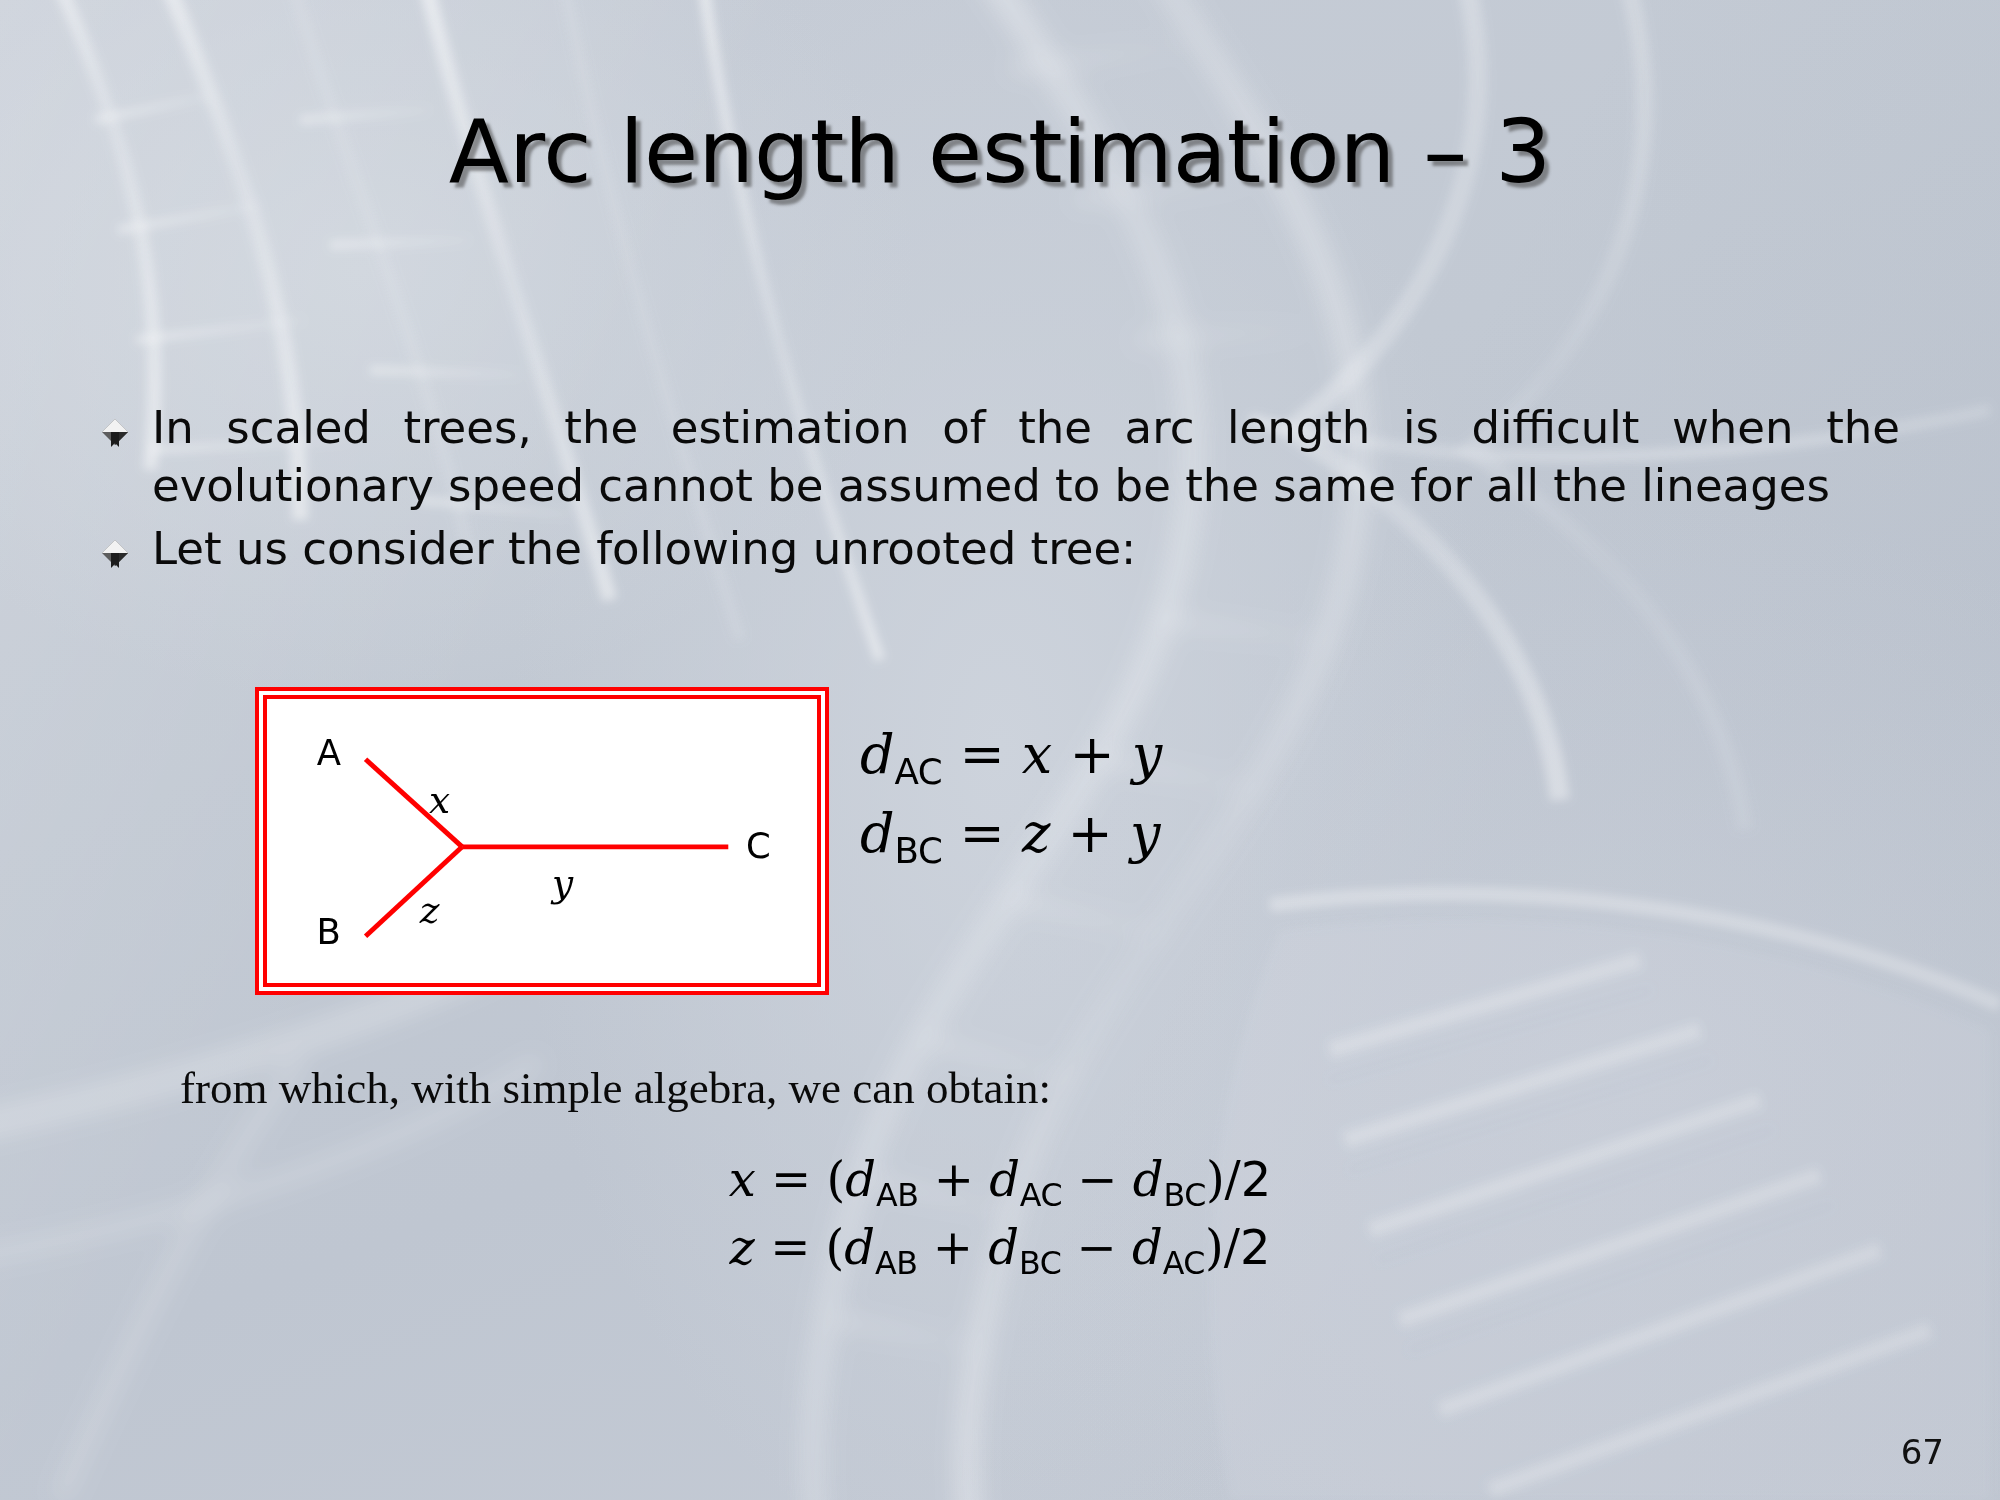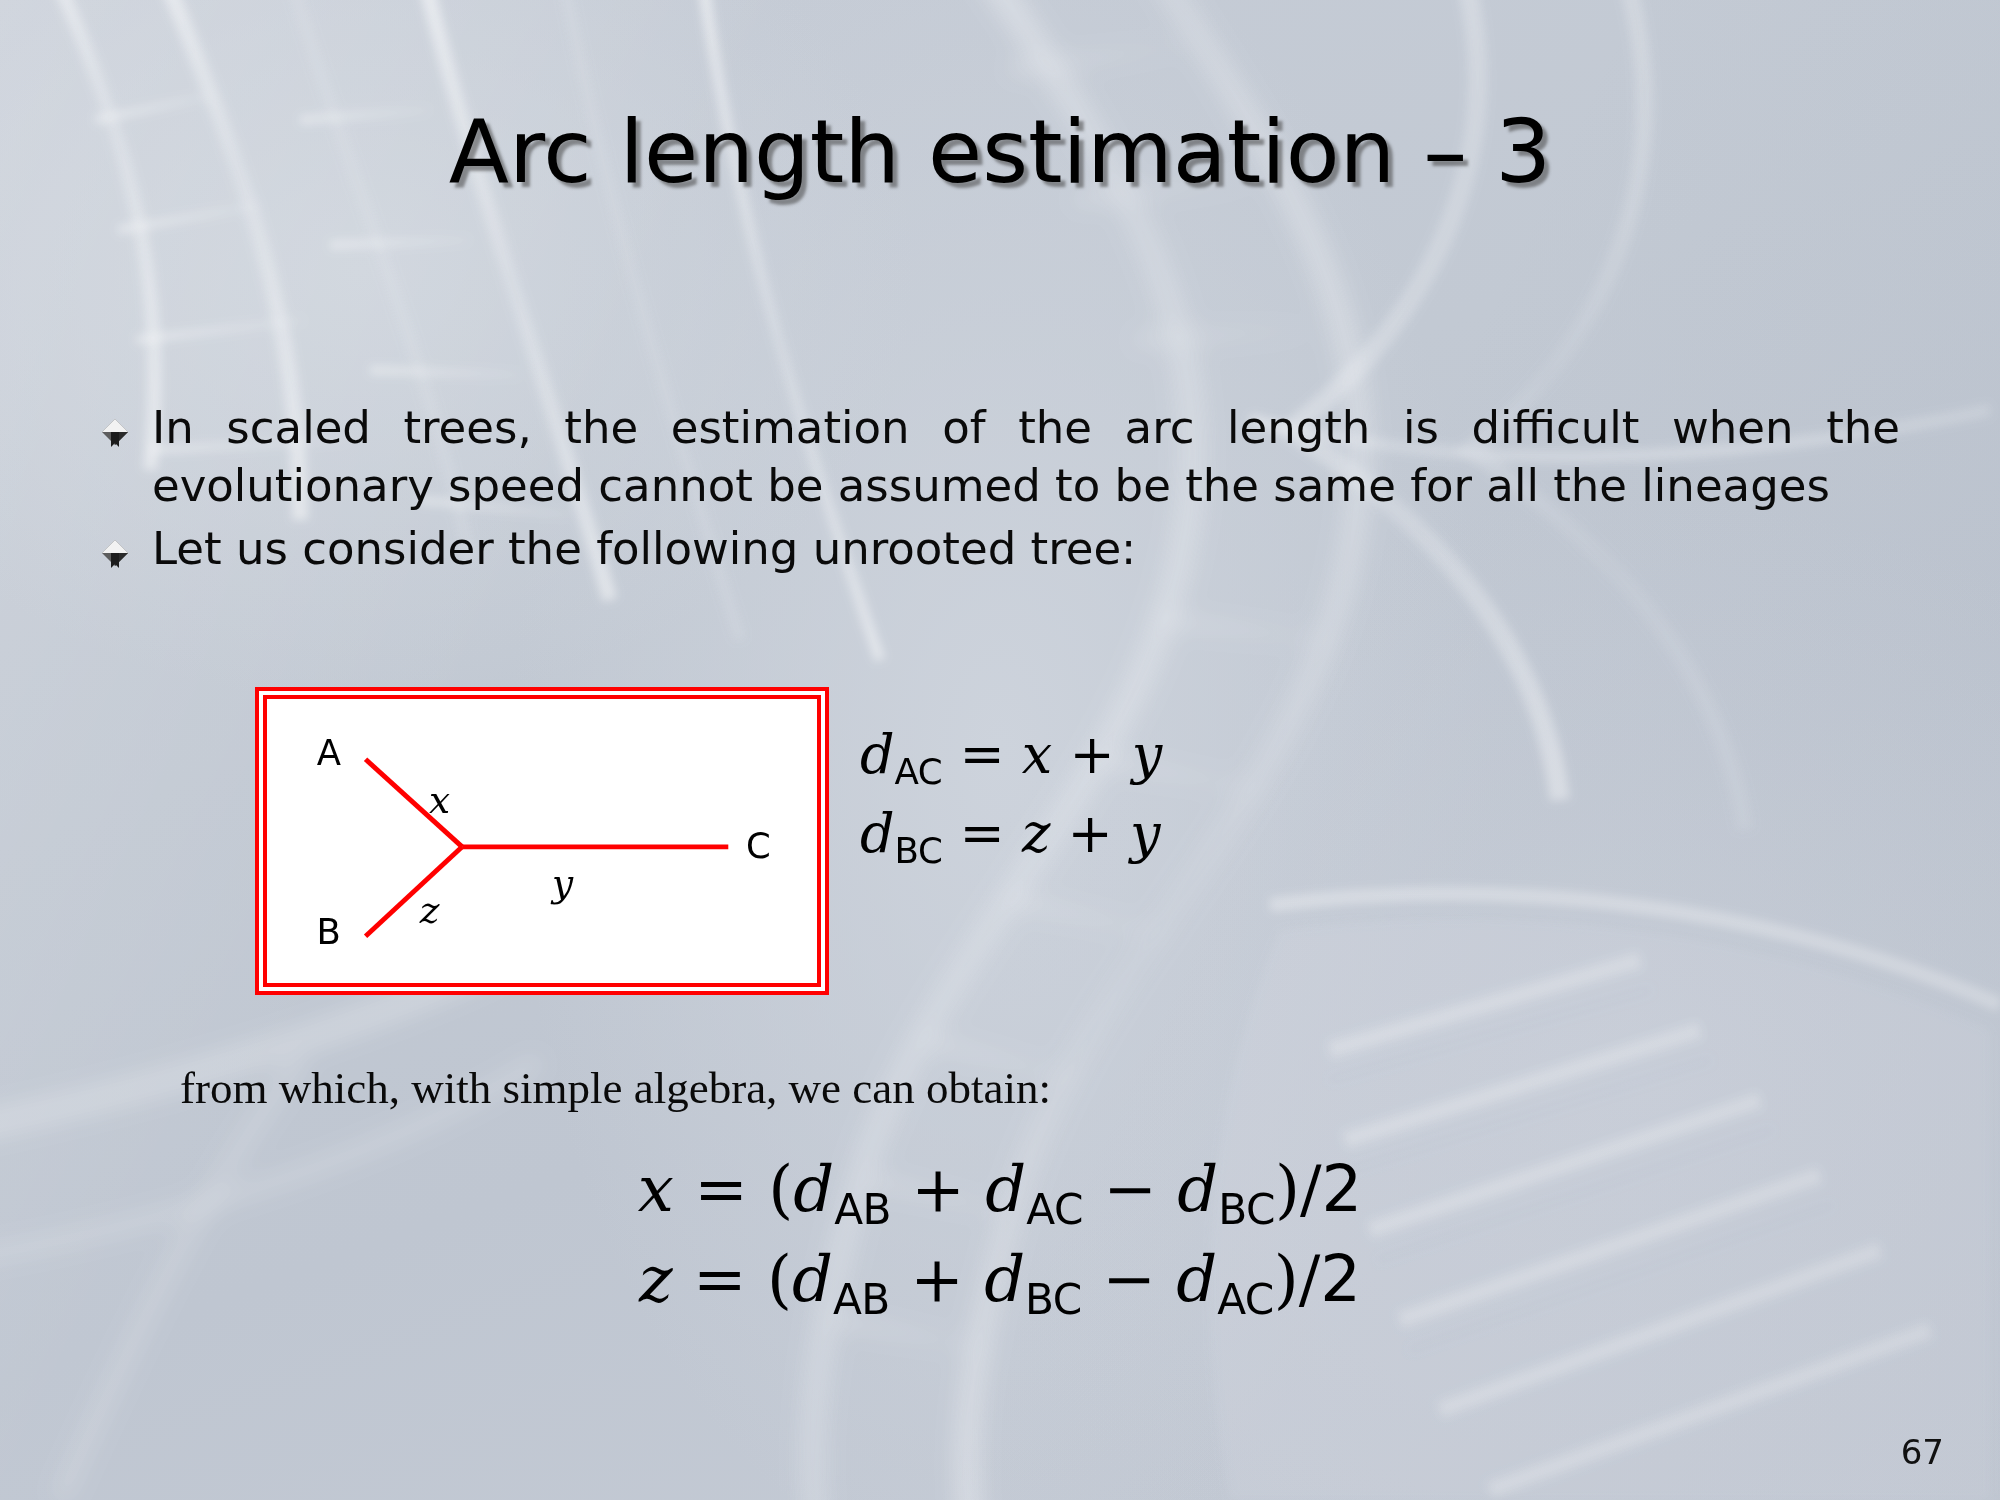--- a/index.html
+++ b/index.html
@@ -161,21 +161,21 @@
   }
 
   #eq-solutions {
     position: absolute;
     left: 0;
     right: 0;
     top: 1148px;
     text-align: center;
   }
   #eq-solutions .eq {
-    font-size: 64px;
+    font-size: 48px;
     line-height: 1.30;
     display: block;
   }
 
   
   #page-number {
     position: absolute;
     right: 56px;
     bottom: 28px;
     font-family: "DejaVu Sans", sans-serif;

